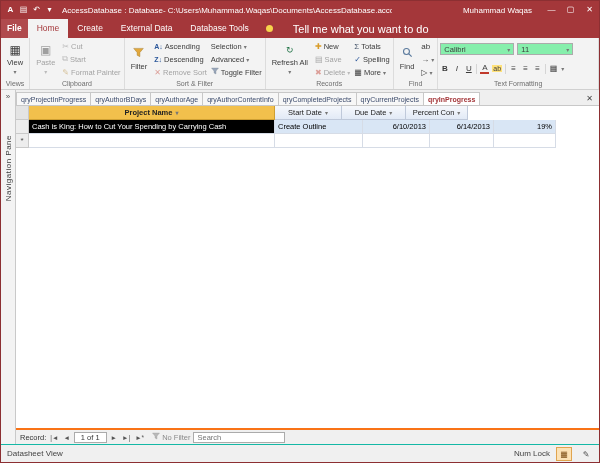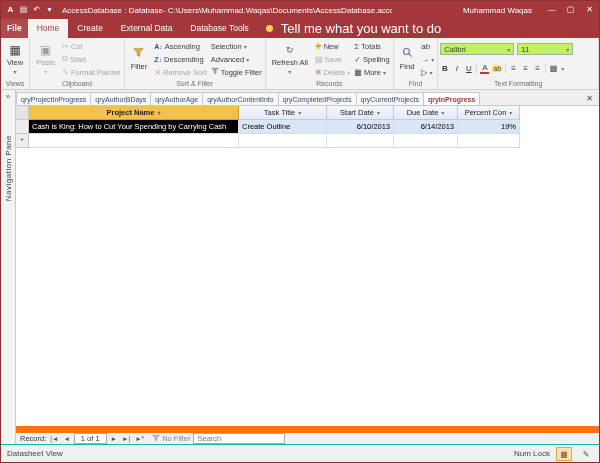--- a/index.html
+++ b/index.html
@@ -13,40 +13,40 @@
   .qat.app { font-weight:bold; }
   .title-text { margin-left:6px; white-space:nowrap; overflow:hidden; max-width:330px; }
   .user-name { margin-left:auto; margin-right:10px; white-space:nowrap; }
   .win-btn { width:19px; text-align:center; font-size:8px; line-height:18px; cursor:pointer; }
 
   
   .tabrow { flex:0 0 19px; background:#A4373A; display:flex; align-items:stretch; color:#fff; font-size:8.5px; }
   .rtab { padding:4px 9px 3px; cursor:pointer; white-space:nowrap; }
   .rtab.file { background:#b04a4d; font-weight:bold; padding:4px 6px 3px; }
   .rtab.active { background:#F3F3F3; color:#A4373A; }
-  .tellme { display:flex; align-items:center; gap:8px; margin-left:8px; font-size:13px; white-space:nowrap; }
+  .tellme { display:flex; align-items:center; gap:20px; margin-left:8px; font-size:11px; white-space:nowrap; }
   .bulb { width:7px; height:7px; border-radius:50%; background:#F7D44C; display:inline-block; }
 
   
   .ribbon { flex:0 0 52px; background:#F3F3F3; border-bottom:1px solid #D0D0D0; display:flex; font-size:7.5px; color:#3b3b3b; overflow:hidden; }
   .rgroup { display:flex; flex-direction:column; border-right:1px solid #DCDCDC; padding:1px 2px 0; }
   .rbody { flex:1; display:flex; gap:2px; align-items:stretch; }
   .rlabel { flex:0 0 10px; text-align:center; color:#6d6d6d; font-size:7px; line-height:10px; white-space:nowrap; }
   .rbig { display:flex; flex-direction:column; align-items:center; justify-content:center; padding:0 4px; gap:1px; cursor:pointer; text-align:center; white-space:nowrap; }
   .rbig .bic { font-size:12px; line-height:13px; }
   .rcol { display:flex; flex-direction:column; justify-content:space-evenly; }
   .rsb { display:flex; align-items:center; gap:2px; height:12px; white-space:nowrap; cursor:pointer; padding:0 1px; }
   .ic { display:inline-block; text-align:center; font-size:8px; }
   .ic.cut { color:#777; } .ic.copy { color:#777; } .ic.fp { color:#b78b37; }
   .ic.asc,.ic.desc { color:#2B579A; font-size:7px; font-weight:bold; }
   .ic.rm { color:#C0392B; } .ic.new { color:#D89C2A; } .ic.del { color:#C0392B; }
   .ic.ref { color:#217346; font-size:9px; } .ic.tot { color:#44546A; } .ic.spell { color:#2B579A; }
   .dd { font-size:6px; color:#777; }
   .grayed { opacity:.45; }
-  .combo { background:#bef264; border:1px solid #ABABAB; height:12px; display:flex; align-items:center; gap:3px; padding:0 3px; font-size:7.5px; cursor:pointer; }
+  .combo { background:#86efac; border:1px solid #ABABAB; height:12px; display:flex; align-items:center; gap:3px; padding:0 3px; font-size:7.5px; cursor:pointer; }
   .tfrow { display:flex; gap:3px; align-items:center; height:14px; }
   .tfi { display:inline-block; min-width:9px; text-align:center; font-size:8px; cursor:pointer; }
   .tfi.b { font-weight:bold; } .tfi.i { font-style:italic; } .tfi.u { text-decoration:underline; }
   .tfi.fc { border-bottom:2px solid #C0392B; line-height:8px; }
   .tfi.hl { background:#FFE27A; font-size:7px; padding:0 1px; }
   .vsep { width:1px; height:10px; background:#d5d5d5; }
 
   
   .main { flex:1; display:flex; min-height:0; }
   .navstrip { flex:0 0 15px; background:#F3F3F3; border-right:1px solid #C9C9C9; display:flex; flex-direction:column; align-items:center; }
@@ -59,30 +59,30 @@
   .doctabs { flex:0 0 16px; background:#EFEFEF; border-bottom:1px solid #C8C8C8; display:flex; align-items:flex-end; overflow:hidden; }
   .doctab { font-size:7px; padding:3px 4px 2px; border:1px solid #C8C8C8; border-bottom:none; background:#F7F7F7; color:#3b4a6b; white-space:nowrap; cursor:pointer; margin-right:-1px; }
   .doctab.active { background:#fff; color:#A4373A; font-weight:bold; }
   .doc-close { margin-left:auto; padding:0 6px 2px; font-size:8px; color:#444; cursor:pointer; }
 
   
   .datasheet { flex:1; background:#fff; overflow:hidden; }
   .dsrow { display:flex; height:14px; }
   .rowsel { flex:0 0 13px; background:#EDEDED; border-right:1px solid #C9C9C9; border-bottom:1px solid #C9C9C9; font-size:8px; text-align:center; line-height:13px; color:#444; cursor:pointer; }
   .hsel { background:#E4E4E4; }
-  .c0 { width:210px; } .c1 { width:88px; } .c2 { width:67px; } .c3 { width:64px; } .c4 { width:62px; }
+  .c0 { width:246px; } .c1 { width:88px; } .c2 { width:67px; } .c3 { width:64px; } .c4 { width:62px; }
   .dshcell { background:linear-gradient(#F6F8FC,#E2EAF6); border-right:1px solid #BFC9DA; border-bottom:1px solid #BFC9DA; font-size:7.5px; display:flex; align-items:center; justify-content:center; gap:3px; color:#222; cursor:pointer; }
   .dshcell.selected { background:#F2C04C; border-color:#CE9F33; font-weight:bold; }
   .dscell { border-right:1px solid #D6DCE6; border-bottom:1px solid #D6DCE6; font-size:7.5px; display:flex; align-items:center; padding:0 3px; background:#D9E6F5; overflow:hidden; white-space:nowrap; cursor:pointer; }
   .dscell.selcell { background:#000; color:#fff; }
   .dscell.num { justify-content:flex-end; }
   .newrow .dscell { background:#fff; }
 
   
-  .recbar { flex:0 0 16px; background:#F0F0F0; border-top:7px solid #f97316; display:flex; align-items:center; gap:3px; padding:0 4px; font-size:7.5px; color:#333; white-space:nowrap; }
+  .recbar { flex:0 0 16px; background:#F0F0F0; border-top:2px solid #f97316; display:flex; align-items:center; gap:3px; padding:0 4px; font-size:7.5px; color:#333; white-space:nowrap; }
   .recarrow { font-size:6.5px; color:#555; cursor:pointer; padding:0 1px; }
   .recbox { background:#fff; border:1px solid #ABABAB; padding:0 6px; height:11px; line-height:10px; font-size:7.5px; }
   .nofilter { display:flex; align-items:center; gap:2px; color:#8a8a8a; margin-left:4px; }
   .searchbox { width:92px; height:11px; border:1px solid #ABABAB; font-size:7.5px; padding:0 3px; font-family:"Liberation Sans", sans-serif; }
 
   
   .statusbar { flex:0 0 18px; background:#F0F0F0; border-top:1px solid #14b8a6; display:flex; align-items:center; font-size:8px; color:#444; padding:0 3px; }
   .status-left { padding-left:3px; }
   .status-right { margin-left:auto; display:flex; align-items:center; gap:6px; padding-right:2px; }
   .viewbtn { width:16px; height:14px; text-align:center; line-height:14px; font-size:8px; color:#555; cursor:pointer; border:1px solid transparent; }
@@ -315,24 +315,20 @@
         <span class="doctab active">qryInProgress</span>
         <span class="doc-close">✕</span>
       </div>
 
       <div class="datasheet">
 
         <div class="dsrow">
           <span class="rowsel hsel"></span>
           <span class="dshcell c0 selected">
             <span>Project Name</span>
-            <span class="dd">▾</span>
-          </span>
-          <span class="dshcell c1">
-            <span>Task Title</span>
             <span class="dd">▾</span>
           </span>
           <span class="dshcell c2">
             <span>Start Date</span>
             <span class="dd">▾</span>
           </span>
           <span class="dshcell c3">
             <span>Due Date</span>
             <span class="dd">▾</span>
           </span>

